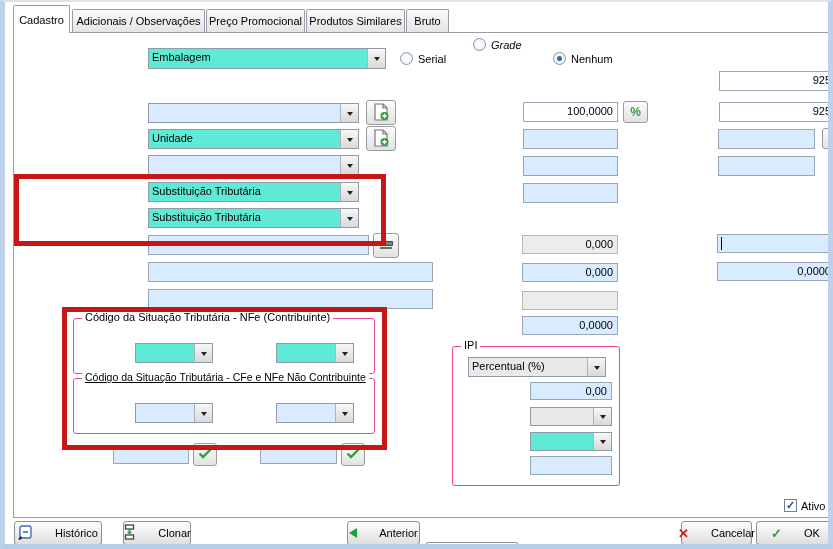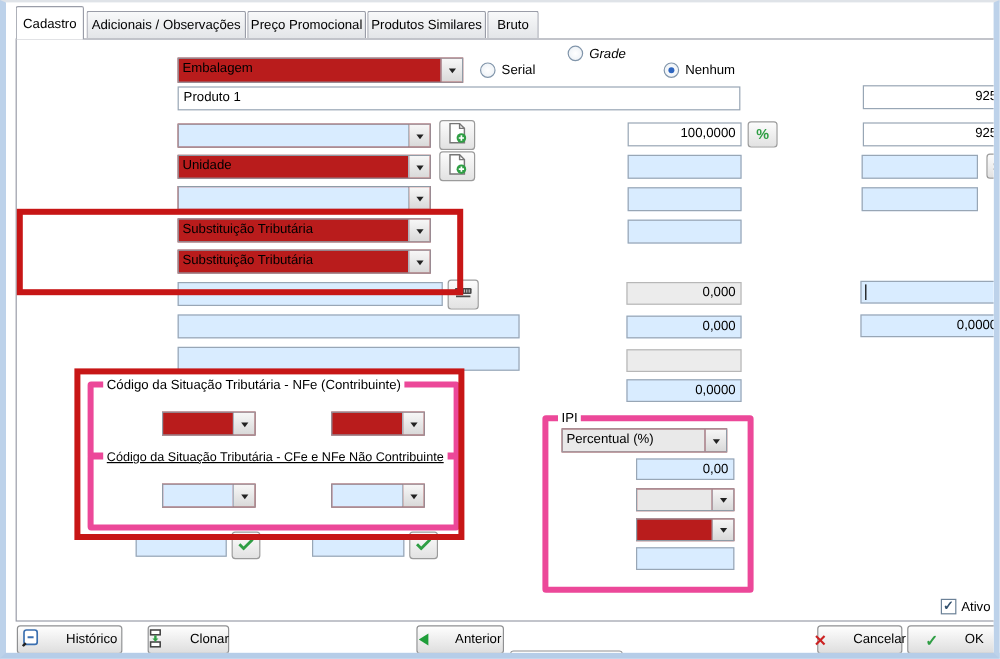--- a/index.html
+++ b/index.html
@@ -5,31 +5,31 @@
   html,body{margin:0;padding:0;}
   body{font-family:"Liberation Sans",sans-serif;font-size:11px;color:#000;background:#e8eef6;}
   #win{position:relative;width:833px;height:549px;background:#fff;box-sizing:border-box;
        border-left:5px solid #bdd2ea;border-right:5px solid #bdd2ea;border-bottom:5px solid #b6cde8;border-top:2px solid #dfe3e8;overflow:hidden;}
   .abs{position:absolute;}
   .lbl{position:absolute;text-align:right;white-space:nowrap;}
   .inp{position:absolute;box-sizing:border-box;border:1px solid #98a6b5;background:#fff;padding:2px 4px;white-space:nowrap;overflow:hidden;}
   .inp.blue{background:#d9ecff;}
   .inp.gray{background:#ececec;border-color:#b7b7b7;}
   .num{text-align:right;}
-  .combo{position:absolute;box-sizing:border-box;border:1px solid #8f9ba6;background:#b91c1c;display:flex;}
+  .combo{position:absolute;box-sizing:border-box;border:1px solid #8f9ba6;background:#5eead4;display:flex;}
   .combo .ctext{flex:1;padding:2px 3px;white-space:nowrap;overflow:hidden;}
   .combo.blue .ctext{background:#d9ecff;}
   .combo.grayf .ctext{background:#e9e9e9;}
   .combo .cbtn{width:17px;border-left:1px solid #a9b4bf;background:linear-gradient(#f7f7f7,#d9d9d9);display:flex;align-items:center;justify-content:center;}
   .carrow{width:0;height:0;border:3px solid transparent;border-top:4px solid #222;margin-top:4px;}
   .tab{position:absolute;top:7px;height:23px;box-sizing:border-box;background:linear-gradient(#f8f9fa,#e3e5e8);
        border:1px solid #9a9da8;border-bottom:none;border-radius:2px 2px 0 0;display:flex;align-items:center;justify-content:center;}
   .tab.active{top:3px;height:28px;background:#fff;z-index:6;}
   .page{position:absolute;left:8px;top:30px;width:818px;height:486px;background:#fff;border:1px solid #9a9da8;box-sizing:border-box;z-index:1;}
-  .gbox{position:absolute;border:5px solid #ec4899;border-radius:3px;z-index:2;}
+  .gbox{position:absolute;border:1px solid #ec4899;border-radius:3px;z-index:2;}
   .glabel{position:absolute;top:-8px;left:8px;background:#fff;padding:0 3px;white-space:nowrap;}
   .redbox{position:absolute;border:5px solid #c71616;z-index:50;pointer-events:none;}
   .btn{position:absolute;box-sizing:border-box;border:1px solid #8f9092;border-radius:3px;background:linear-gradient(#fefefe,#dedede);
        display:flex;align-items:center;justify-content:center;gap:22px;}
   .sq{position:absolute;box-sizing:border-box;border:1px solid #9b9b9b;border-radius:3px;background:linear-gradient(#fcfcfc,#e2e2e2);
       display:flex;align-items:center;justify-content:center;}
   .radio{position:absolute;display:flex;align-items:center;gap:5px;}
   .rcirc{width:13px;height:13px;border-radius:50%;border:1px solid #8195aa;background:radial-gradient(#ffffff,#e8eef4);display:flex;align-items:center;justify-content:center;box-sizing:border-box;}
   .rdot{width:5px;height:5px;border-radius:50%;background:#2f66c0;}
   .cbx{position:absolute;width:13px;height:13px;box-sizing:border-box;border:1px solid #6b8197;background:#fff;
@@ -80,21 +80,20 @@
     <span>Grade</span>
   </div>
   <div class="radio" style="left:548px;top:50px;z-index:2;">
     <span class="rcirc">
         <span class="rdot"></span>
       </span>
     <span>Nenhum</span>
   </div>
 
   <div class="lbl" style="left:3px;top:74px;width:135px;">Descrição:</div>
-  <div class="inp" style="left:143px;top:70px;width:469px;height:20px;z-index:2;">Produto 1</div>
   <div class="lbl" style="left:600px;top:74px;width:110px;">Identificador:</div>
   <div class="inp num" style="left:714px;top:69px;width:117px;height:20px;z-index:2;">925</div>
 
   <div class="lbl" style="left:3px;top:105px;width:135px;">Grupo:</div>
   <div class="combo blue" style="left:143px;top:101px;width:211px;height:20px;z-index:2;">
     <span class="ctext"></span>
     <span class="cbtn">
         <span class="carrow"></span>
       </span>
   </div>

